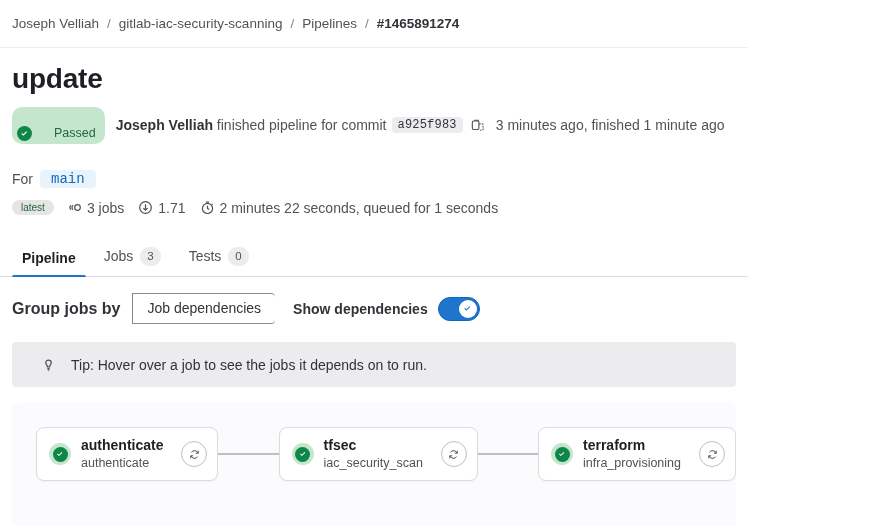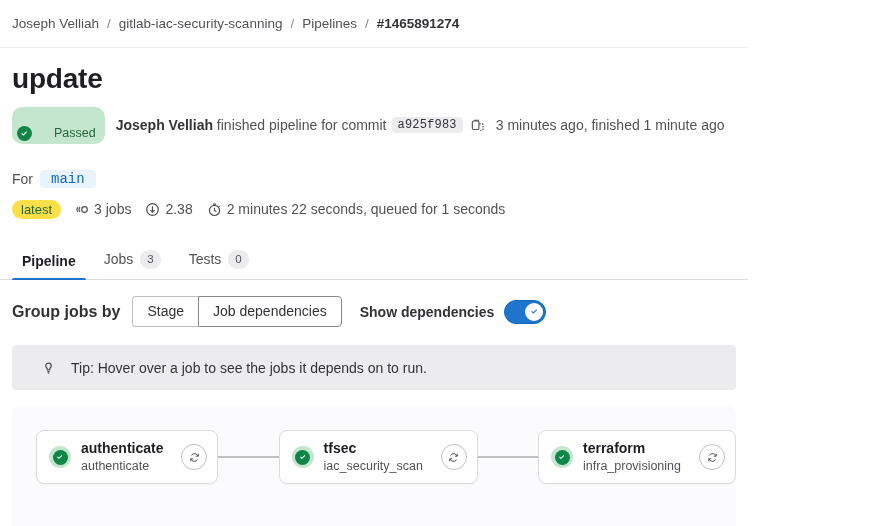--- a/index.html
+++ b/index.html
@@ -64,23 +64,23 @@
   .branch-chip {
     background: #e9f3fc; color: #1068bf;
     font-family: "Liberation Mono", monospace;
     font-size: 14px; padding: 1px 11px; border-radius: 4px;
     margin-left: 7px;
   }
 
   
   .meta-row { display: flex; align-items: center; font-size: 14px; margin-top: 12px; color: #535158; }
   .pill-latest {
-    background: #fde047; color: #24663b;
+    background: #e5e5e5; color: #24663b;
     border-radius: 10px; padding: 2px 9px;
-    font-size: 13px; margin-right: 13px;
+    font-size: 10px; margin-right: 13px;
   }
   .meta-item { display: inline-flex; align-items: center; margin-right: 14px; color: #535158; }
   .meta-item .ico { display: inline-flex; margin-right: 5px; color: #535158; }
 
   
   .tabs {
     display: flex; align-items: flex-end;
     margin-top: 20px; padding: 0 12px;
     border-bottom: 1px solid #dcdcde;
     height: 41px;
@@ -238,21 +238,21 @@
         <span>3 jobs</span>
       </span>
 
       <span class="meta-item">
         <span class="ico">
           <svg width="15" height="15" viewBox="0 0 16 16" fill="none" stroke="currentColor" stroke-width="1.3">
             <circle cx="8" cy="8" r="6.2"></circle>
             <path d="M8 4.6v6.1M5.7 8.6 8 10.9l2.3-2.3"></path>
           </svg>
         </span>
-        <span>2.38</span>
+        <span>1.71</span>
       </span>
 
       <span class="meta-item">
         <span class="ico">
           <svg width="15" height="15" viewBox="0 0 16 16" fill="none" stroke="currentColor" stroke-width="1.3">
             <circle cx="8" cy="9" r="5.4"></circle>
             <path d="M8 6.2V9l1.9 1.2M6.3 2.2h3.4M12.4 4.1l1 1"></path>
           </svg>
         </span>
         <span>2 minutes 22 seconds, queued for 1 seconds</span>
@@ -270,21 +270,20 @@
     </div>
     <div class="tab">
       <span>Tests</span>
       <span class="tab-count">0</span>
     </div>
   </div>
 
   <div class="controls">
     <span class="ctrl-label">Group jobs by</span>
     <div class="seg">
-      <button class="seg-btn">Stage</button>
       <button class="seg-btn selected">Job dependencies</button>
     </div>
     <span class="toggle-label">Show dependencies</span>
     <div class="toggle">
       <span class="knob">
         <svg width="11" height="11" viewBox="0 0 16 16">
             <path d="M6.3 11.2 3.3 8.3l1.1-1.1 1.9 1.8 4.3-4.3 1.1 1.1z" fill="#1f75cb"></path>
           </svg>
       </span>
     </div>

